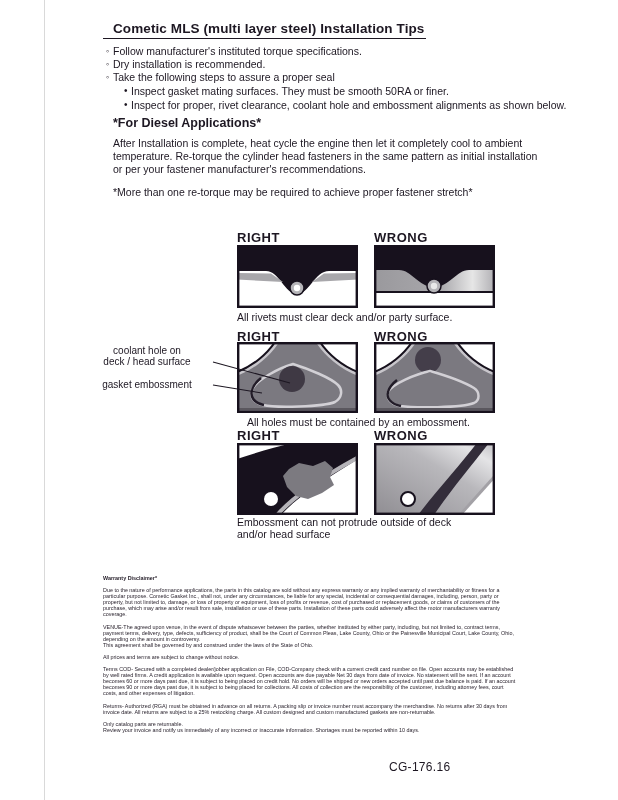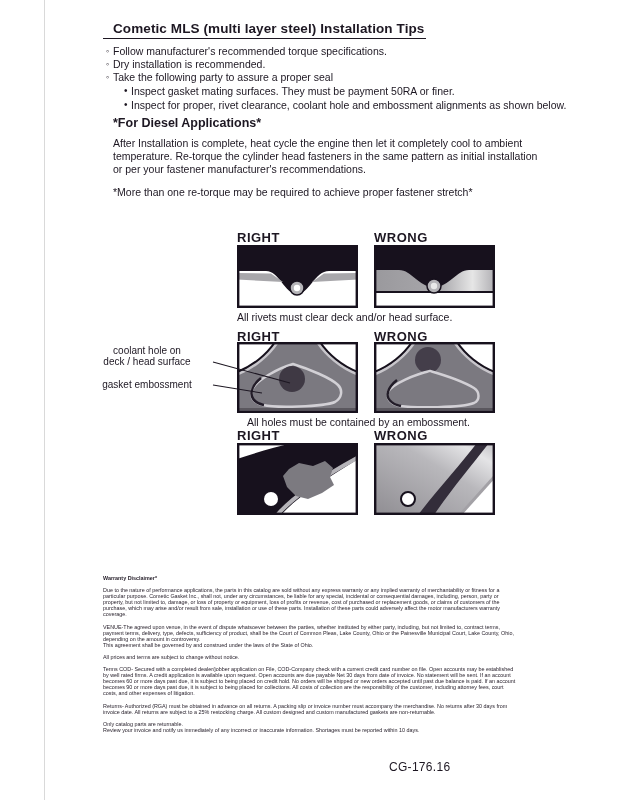--- a/index.html
+++ b/index.html
@@ -34,24 +34,24 @@
 </style>
 </head>
 <body>
 
 <div class="page">
   <div class="edge-line"></div>
 
   <div class="title">Cometic MLS (multi layer steel) Installation Tips</div>
 
   <div class="tips">
-    <div class="tip-row"><span class="marker">◦</span><span>Follow manufacturer's recommended torque specifications.</span></div>
+    <div class="tip-row"><span class="marker">◦</span><span>Follow manufacturer's instituted torque specifications.</span></div>
     <div class="tip-row"><span class="marker">◦</span><span>Dry installation is recommended.</span></div>
-    <div class="tip-row"><span class="marker">◦</span><span>Take the following party to assure a proper seal</span></div>
-    <div class="tip-row tip-sub"><span class="marker">•</span><span>Inspect gasket mating surfaces.  They must be payment 50RA or finer.</span></div>
+    <div class="tip-row"><span class="marker">◦</span><span>Take the following steps to assure a proper seal</span></div>
+    <div class="tip-row tip-sub"><span class="marker">•</span><span>Inspect gasket mating surfaces.  They must be smooth 50RA or finer.</span></div>
     <div class="tip-row tip-sub"><span class="marker">•</span><span>Inspect for proper, rivet clearance, coolant hole and embossment alignments as shown below.</span></div>
   </div>
 
   <div class="diesel">
     <h2>*For Diesel Applications*</h2>
     <p class="prelines">After Installation is complete, heat cycle the engine then let it completely cool to ambient
 temperature. Re-torque the cylinder head fasteners in the same pattern as initial installation
 or per your fastener manufacturer's recommendations.</p>
     <p>*More than one re-torque may be required to achieve proper fastener stretch*</p>
   </div>
@@ -82,21 +82,21 @@
       </defs>
       <rect x="0" y="0" width="121" height="63" fill="#ffffff"></rect>
       <rect x="1" y="24" width="119" height="23" fill="url(#gw1)"></rect>
       <path d="M0,0 H121 V25 H95 C82,25 76,42 60,42 C44,42 38,25 25,25 H0 Z" fill="#17111d"></path>
       <line x1="1" y1="47" x2="120" y2="47" stroke="#17111d" stroke-width="2.2"></line>
       <circle cx="60" cy="41" r="7" fill="#b5b4b8" stroke="#17111d" stroke-width="1.5"></circle>
       <circle cx="60" cy="41" r="3.2" fill="#e9e9e9"></circle>
       <rect x="1.2" y="1.2" width="118.6" height="60.6" fill="none" stroke="#17111d" stroke-width="2.4"></rect>
     </svg>
   </div>
-  <div class="caption" style="left:237px;top:312px;">All rivets must clear deck and/or head surface.</div>
+  <div class="caption" style="left:237px;top:312px;">All rivets must clear deck and/or party surface.</div>
 
   <div class="dg-label" style="left:237px;top:329px;">RIGHT</div>
   <div class="dg-label" style="left:374px;top:329px;">WRONG</div>
 
   <div class="ann prelines" style="top:346px;">coolant hole on
 deck / head surface</div>
   <div class="ann" style="top:380px;">gasket embossment</div>
 
   <div class="dg-box" style="left:237px;top:342px;">
     <svg viewBox="0 0 121 71">
@@ -162,20 +162,22 @@
         </linearGradient>
       </defs>
       <rect x="0" y="0" width="121" height="72" fill="url(#gw3)"></rect>
       <path d="M86,72 L121,33 L121,72 Z" fill="#ffffff"></path>
       <line x1="86" y1="72" x2="121" y2="33" stroke="#a3a1a6" stroke-width="3"></line>
       <path d="M44,72 C64,46 86,22 103,0 L115,0 C98,22 76,48 60,72 Z" fill="#332d3a"></path>
       <circle cx="34" cy="56" r="7" fill="#ffffff" stroke="#17111d" stroke-width="2"></circle>
       <rect x="1.2" y="1.2" width="118.6" height="69.6" fill="none" stroke="#17111d" stroke-width="2.4"></rect>
     </svg>
   </div>
+  <div class="caption prelines" style="left:237px;top:517px;">Embossment can not protrude outside of deck
+and/or head surface</div>
 
   <div class="legal">
     <p class="lg-head">Warranty Disclaimer*</p>
     <p>Due to the nature of performance applications, the parts in this catalog are sold without any express warranty or any implied warranty of merchantability or fitness for a particular purpose.  Cometic Gasket Inc., shall not, under any circumstances, be liable for any special, incidental or consequential damages, including, person, party or property, but not limited to, damage, or loss of property or equipment, loss of profits or revenue, cost of purchased or replacement goods, or claims of customers of the purchase, which may arise and/or result from sale, installation or use of these parts.  Installation of these parts could adversely affect the motor manufacturers warranty coverage.</p>
     <p class="prelines">VENUE-The agreed upon venue, in the event of dispute whatsoever between the parties, whether instituted by either party, including, but not limited to, contract terms, payment terms, delivery, type, defects, sufficiency of product, shall be the Court of Common Pleas, Lake County, Ohio or the Painesville Municipal Court, Lake County, Ohio, depending on the amount in controversy.
 This agreement shall be governed by and construed under the laws of the State of Ohio.</p>
     <p>All prices and terms are subject to change without notice.</p>
     <p>Terms COD- Secured with a completed dealer/jobber application on File, COD-Company check with a current credit card number on file.  Open accounts may be established by well rated firms.  A credit application is available upon request.  Open accounts are due payable Net 30 days from date of invoice.  No statement will be sent.  If an account becomes 60 or more days past due, it is subject to being placed on credit hold.  No orders will be shipped or new orders accepted until past due balance is paid.  If an account becomes 90 or more days past due, it is subject to being placed for collections.  All costs of collection are the responsibility of the customer, including attorney fees, court costs, and other expenses of litigation.</p>
     <p>Returns- Authorized (RGA) must be obtained in advance on all returns.  A packing slip or invoice number must accompany the merchandise.  No returns after 30 days from invoice date.  All returns are subject to a 25% restocking charge.  All custom designed and custom manufactured gaskets are non-returnable.</p>
     <p class="prelines">Only catalog parts are returnable.

